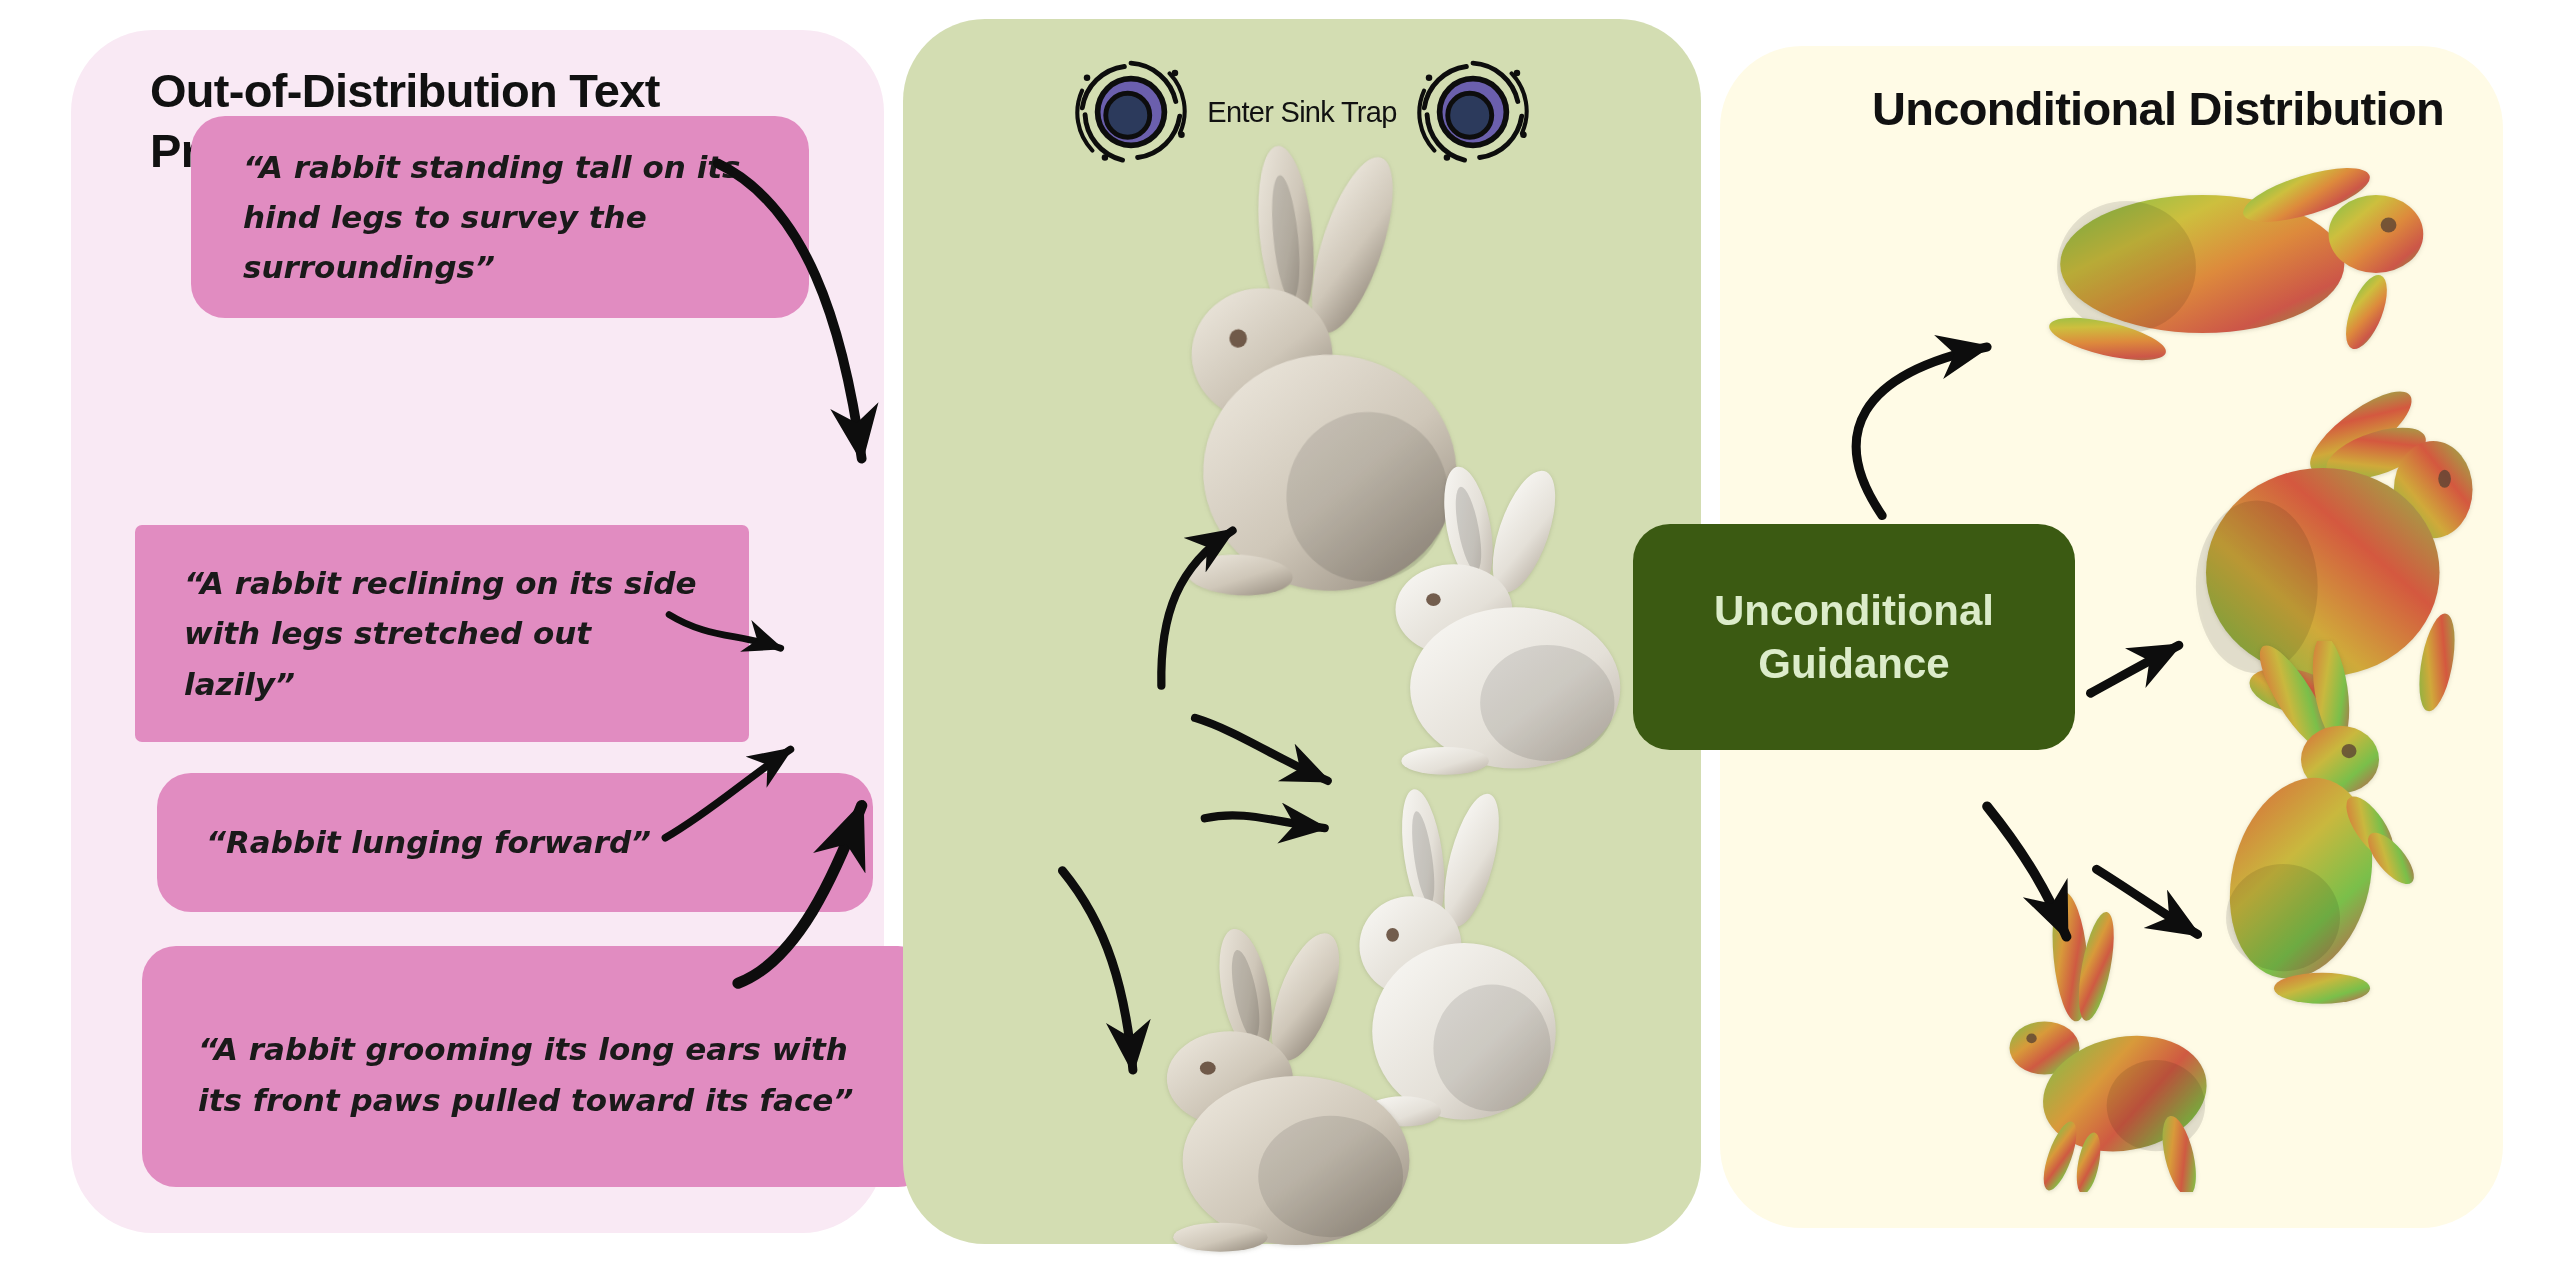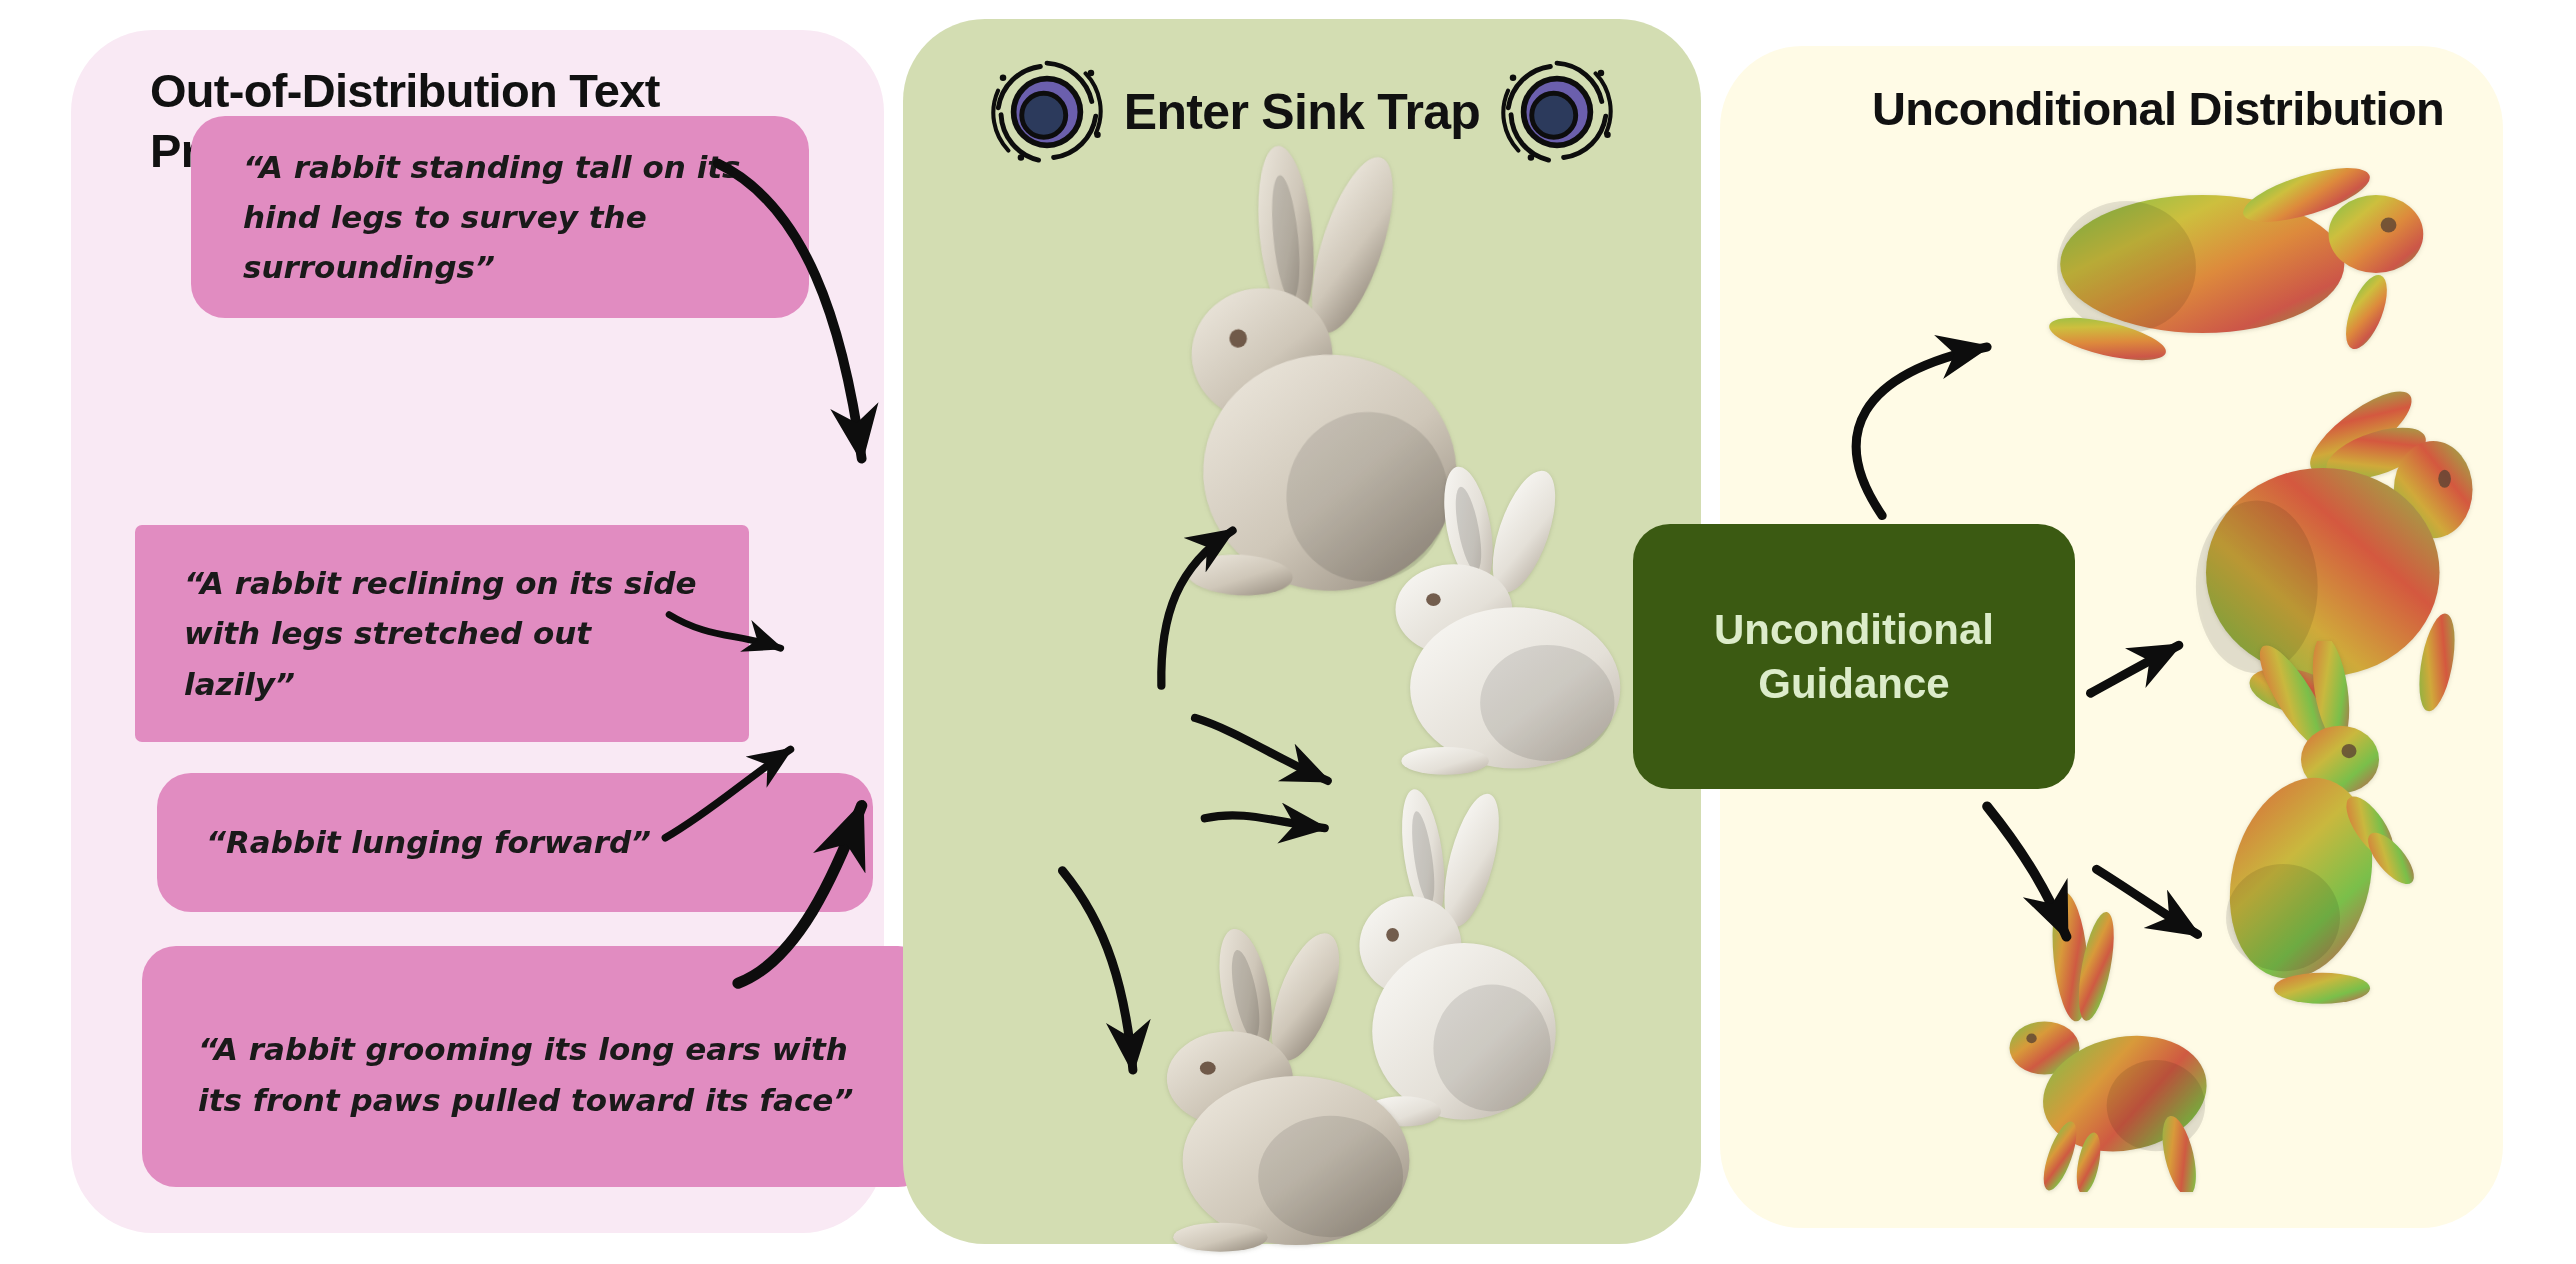--- a/index.html
+++ b/index.html
@@ -22,26 +22,26 @@
   #prompt-1{left:120px;top:86px;width:521px;height:202px;padding:0 45px 0 52px;}
   #prompt-2{left:64px; top:495px;width:524px;height:217px;padding:0 41px 0 49px;border-radius:7px;}
   #prompt-3{left:49px; top:743px;width:637px;height:139px;padding:0 30px 0 49px;margin-left:37px;}
   #prompt-4{left:71px; top:916px;width:689px;height:225px;padding:16px 45px 0 56px;}
 
   .green-box{position:absolute;background:#3b5a12;color:#dcecca;border-radius:37px;
              display:flex;align-items:center;justify-content:center;text-align:center;
              font-weight:700;z-index:5;}
   #model-box{left:788px;top:538px;width:390px;height:247px;font-size:46px;line-height:1.22;}
   #model-box .lbl{width:315px;}
-  #guidance-box{left:1633px;top:524px;width:442px;height:265px;font-size:42px;line-height:1.27;}
+  #guidance-box{left:1633px;top:524px;width:442px;height:226px;font-size:42px;line-height:1.27;}
   #guidance-box .lbl{width:390px;}
 
   #sink-header{position:absolute;left:903px;top:41px;width:798px;height:142px;
                display:flex;align-items:center;justify-content:center;gap:19.5px;}
-  #sink-title{font-weight:700;font-size:50px;color:#111;letter-spacing:-0.7px;}
+  #sink-title{font-weight:400;font-size:29px;color:#111;letter-spacing:-0.7px;}
   .vortex{width:114px;height:114px;flex:0 0 auto;}
 
   .overlay{position:absolute;left:0;top:0;width:2576px;height:1265px;pointer-events:none;z-index:4;}
   .bunny{position:absolute;filter:drop-shadow(0 1.5px 2.2px rgba(60,60,40,0.18));z-index:3;}
   .defs-holder{position:absolute;width:0;height:0;overflow:hidden;}
 </style>
 </head>
 <body>
 
 <div id="stage">

